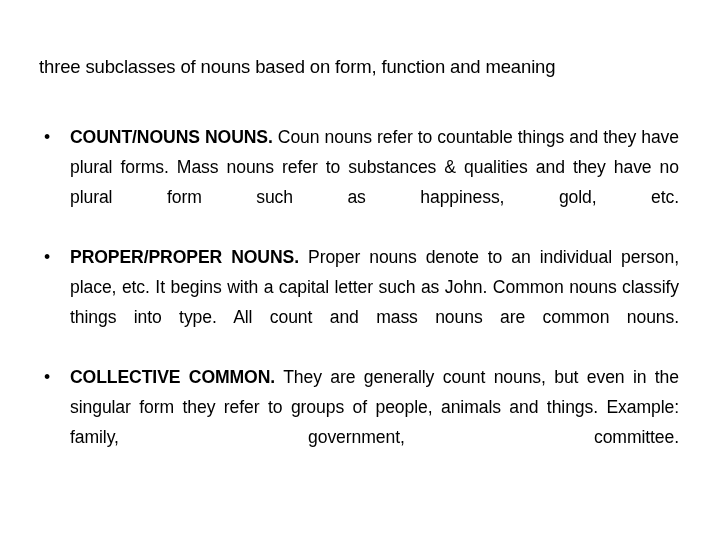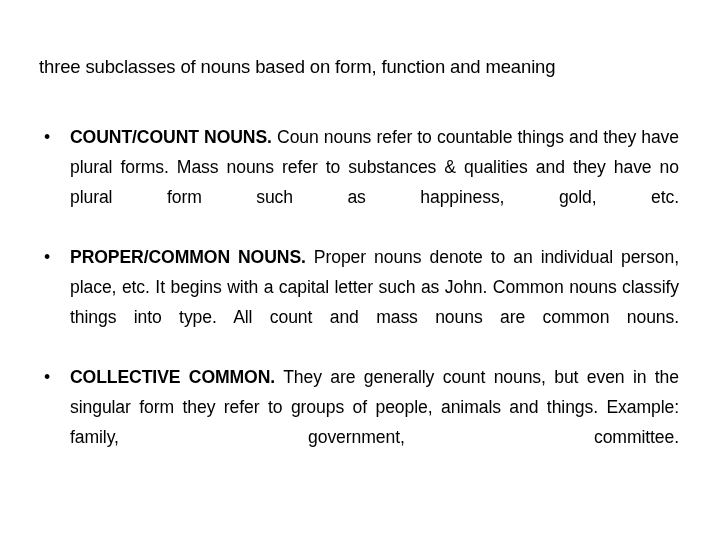--- a/index.html
+++ b/index.html
@@ -91,25 +91,25 @@
 </head>
 <body>
 
 <div class="slide">
 
   <div class="slide-title">three subclasses of nouns based on form, function and meaning</div>
 
   <ul class="body-list">
 
     <li class="bullet-item">
-      <span class="bullet-marker">•</span><span class="bullet-label">COUNT/COUNT NOUNS.</span><span class="bullet-text"> Coun nouns refer to countable things and they have plural forms. Mass nouns refer to substances &amp; qualities and they have no plural form such as happiness, gold, etc.</span>
+      <span class="bullet-marker">•</span><span class="bullet-label">COUNT/NOUNS NOUNS.</span><span class="bullet-text"> Coun nouns refer to countable things and they have plural forms. Mass nouns refer to substances &amp; qualities and they have no plural form such as happiness, gold, etc.</span>
     </li>
 
     <li class="bullet-item">
-      <span class="bullet-marker">•</span><span class="bullet-label">PROPER/COMMON NOUNS.</span><span class="bullet-text"> Proper nouns denote to an individual person, place, etc. It begins with a capital letter such as John. Common nouns classify things into type. All count and mass nouns are common nouns.</span>
+      <span class="bullet-marker">•</span><span class="bullet-label">PROPER/PROPER NOUNS.</span><span class="bullet-text"> Proper nouns denote to an individual person, place, etc. It begins with a capital letter such as John. Common nouns classify things into type. All count and mass nouns are common nouns.</span>
     </li>
 
     <li class="bullet-item">
       <span class="bullet-marker">•</span><span class="bullet-label">COLLECTIVE COMMON.</span><span class="bullet-text"> They are generally count nouns, but even in the singular form they refer to groups of people, animals and things. Example: family, government, committee.</span>
     </li>
 
   </ul>
 
 </div>
 

